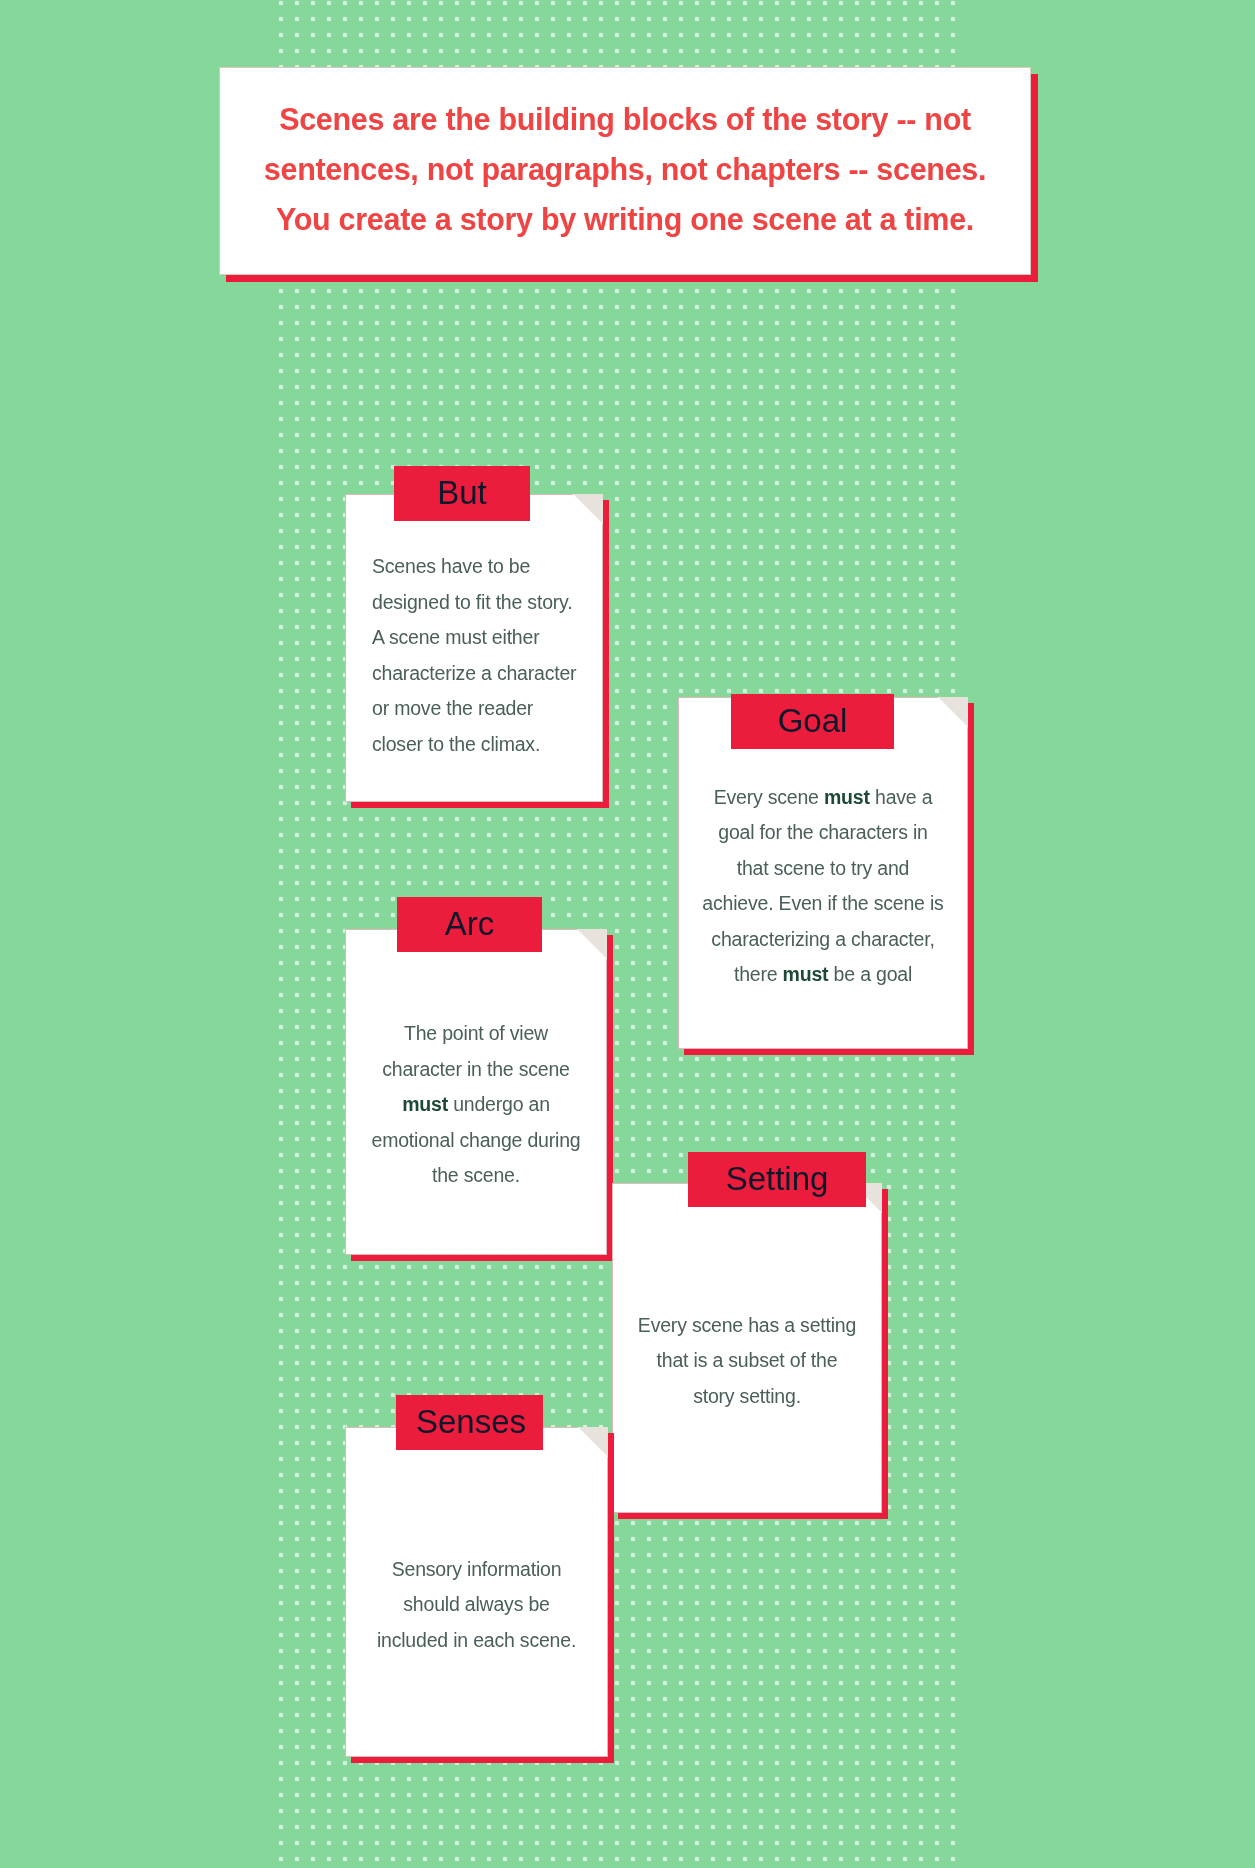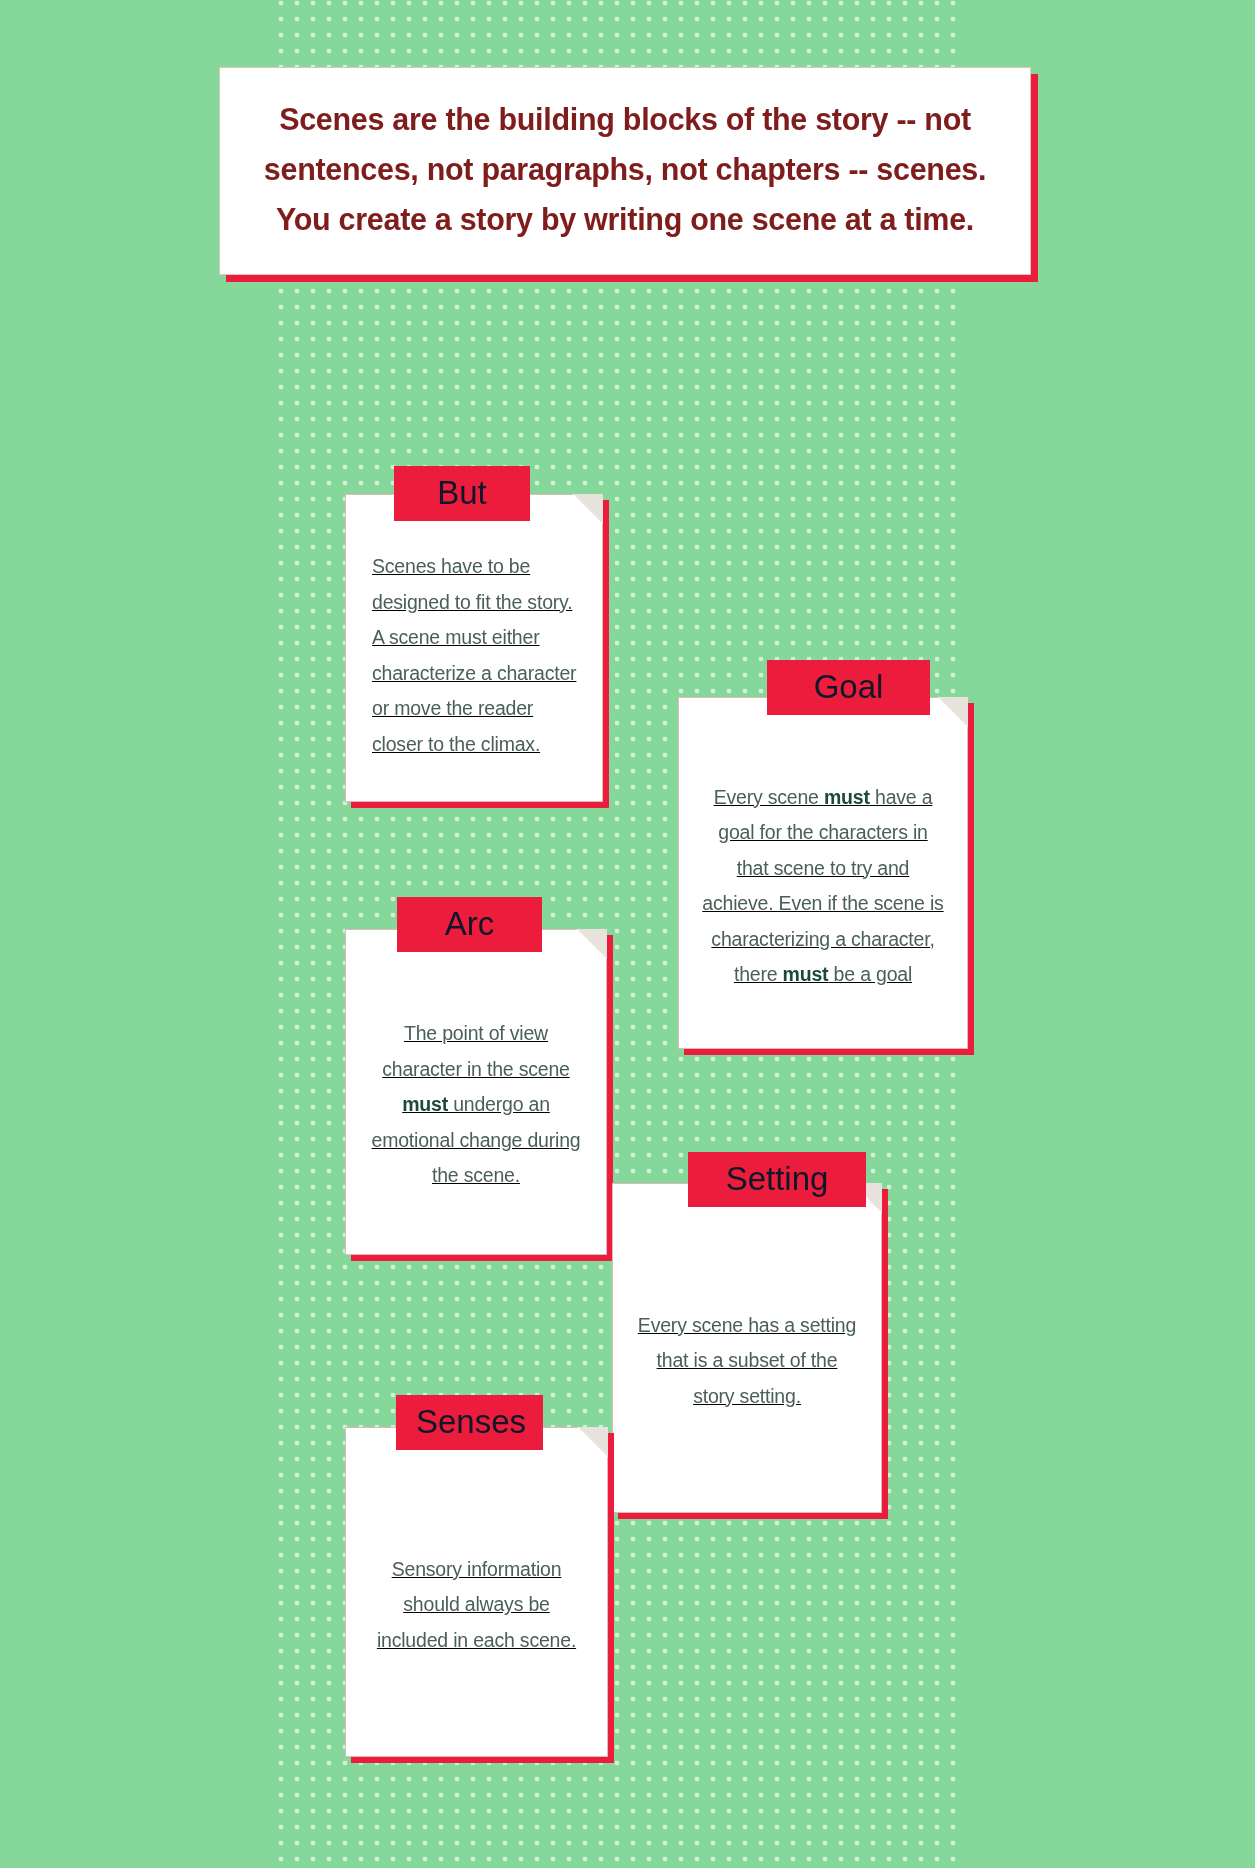--- a/index.html
+++ b/index.html
@@ -50,34 +50,33 @@
   #header-panel .panel-inner {
     position: relative;
     z-index: 2;
     background: #ffffff;
     border: 1px solid #d9c9b8;
     padding: 26px 34px 30px 34px;
     box-sizing: border-box;
   }
   #header-quote {
     margin: 0;
-    color: #7f1d1d;
+    color: #ef4444;
     font-family: "Liberation Sans", sans-serif;
     font-weight: bold;
     font-size: 30.5px;
     line-height: 50px;
     text-align: center;
     letter-spacing: -0.3px;
   }
 
   
   .card {
     position: absolute;
     z-index: 10;
-    text-decoration: underline;
   }
   .card .card-shadow {
     position: absolute;
     left: 6px;
     top: 6px;
     right: -6px;
     bottom: -6px;
     background: #ec1c3d;
     z-index: 1;
   }
@@ -145,21 +144,21 @@
     box-sizing: border-box;
     letter-spacing: 0px;
   }
 
   
   #card-but      { left: 345px; top: 494px;  width: 258px; height: 308px; }
   #card-but .card-body { padding: 54px 22px 20px 26px; align-items: flex-start; }
   #tab-but       { left: 394px; top: 466px;  width: 136px; }
 
   #card-goal     { left: 678px; top: 697px;  width: 290px; height: 352px; }
-  #tab-goal      { left: 731px; top: 660px;  width: 163px; margin-left: 36px; }
+  #tab-goal      { left: 731px; top: 694px;  width: 163px; }
 
   #card-arc      { left: 345px; top: 929px;  width: 262px; height: 326px; }
   #tab-arc       { left: 397px; top: 897px;  width: 145px; }
 
   #card-setting  { left: 612px; top: 1183px; width: 270px; height: 330px; }
   #tab-setting   { left: 688px; top: 1152px; width: 178px; }
 
   #card-senses   { left: 345px; top: 1427px; width: 263px; height: 330px; }
   #tab-senses    { left: 396px; top: 1395px; width: 147px; }
 </style>

